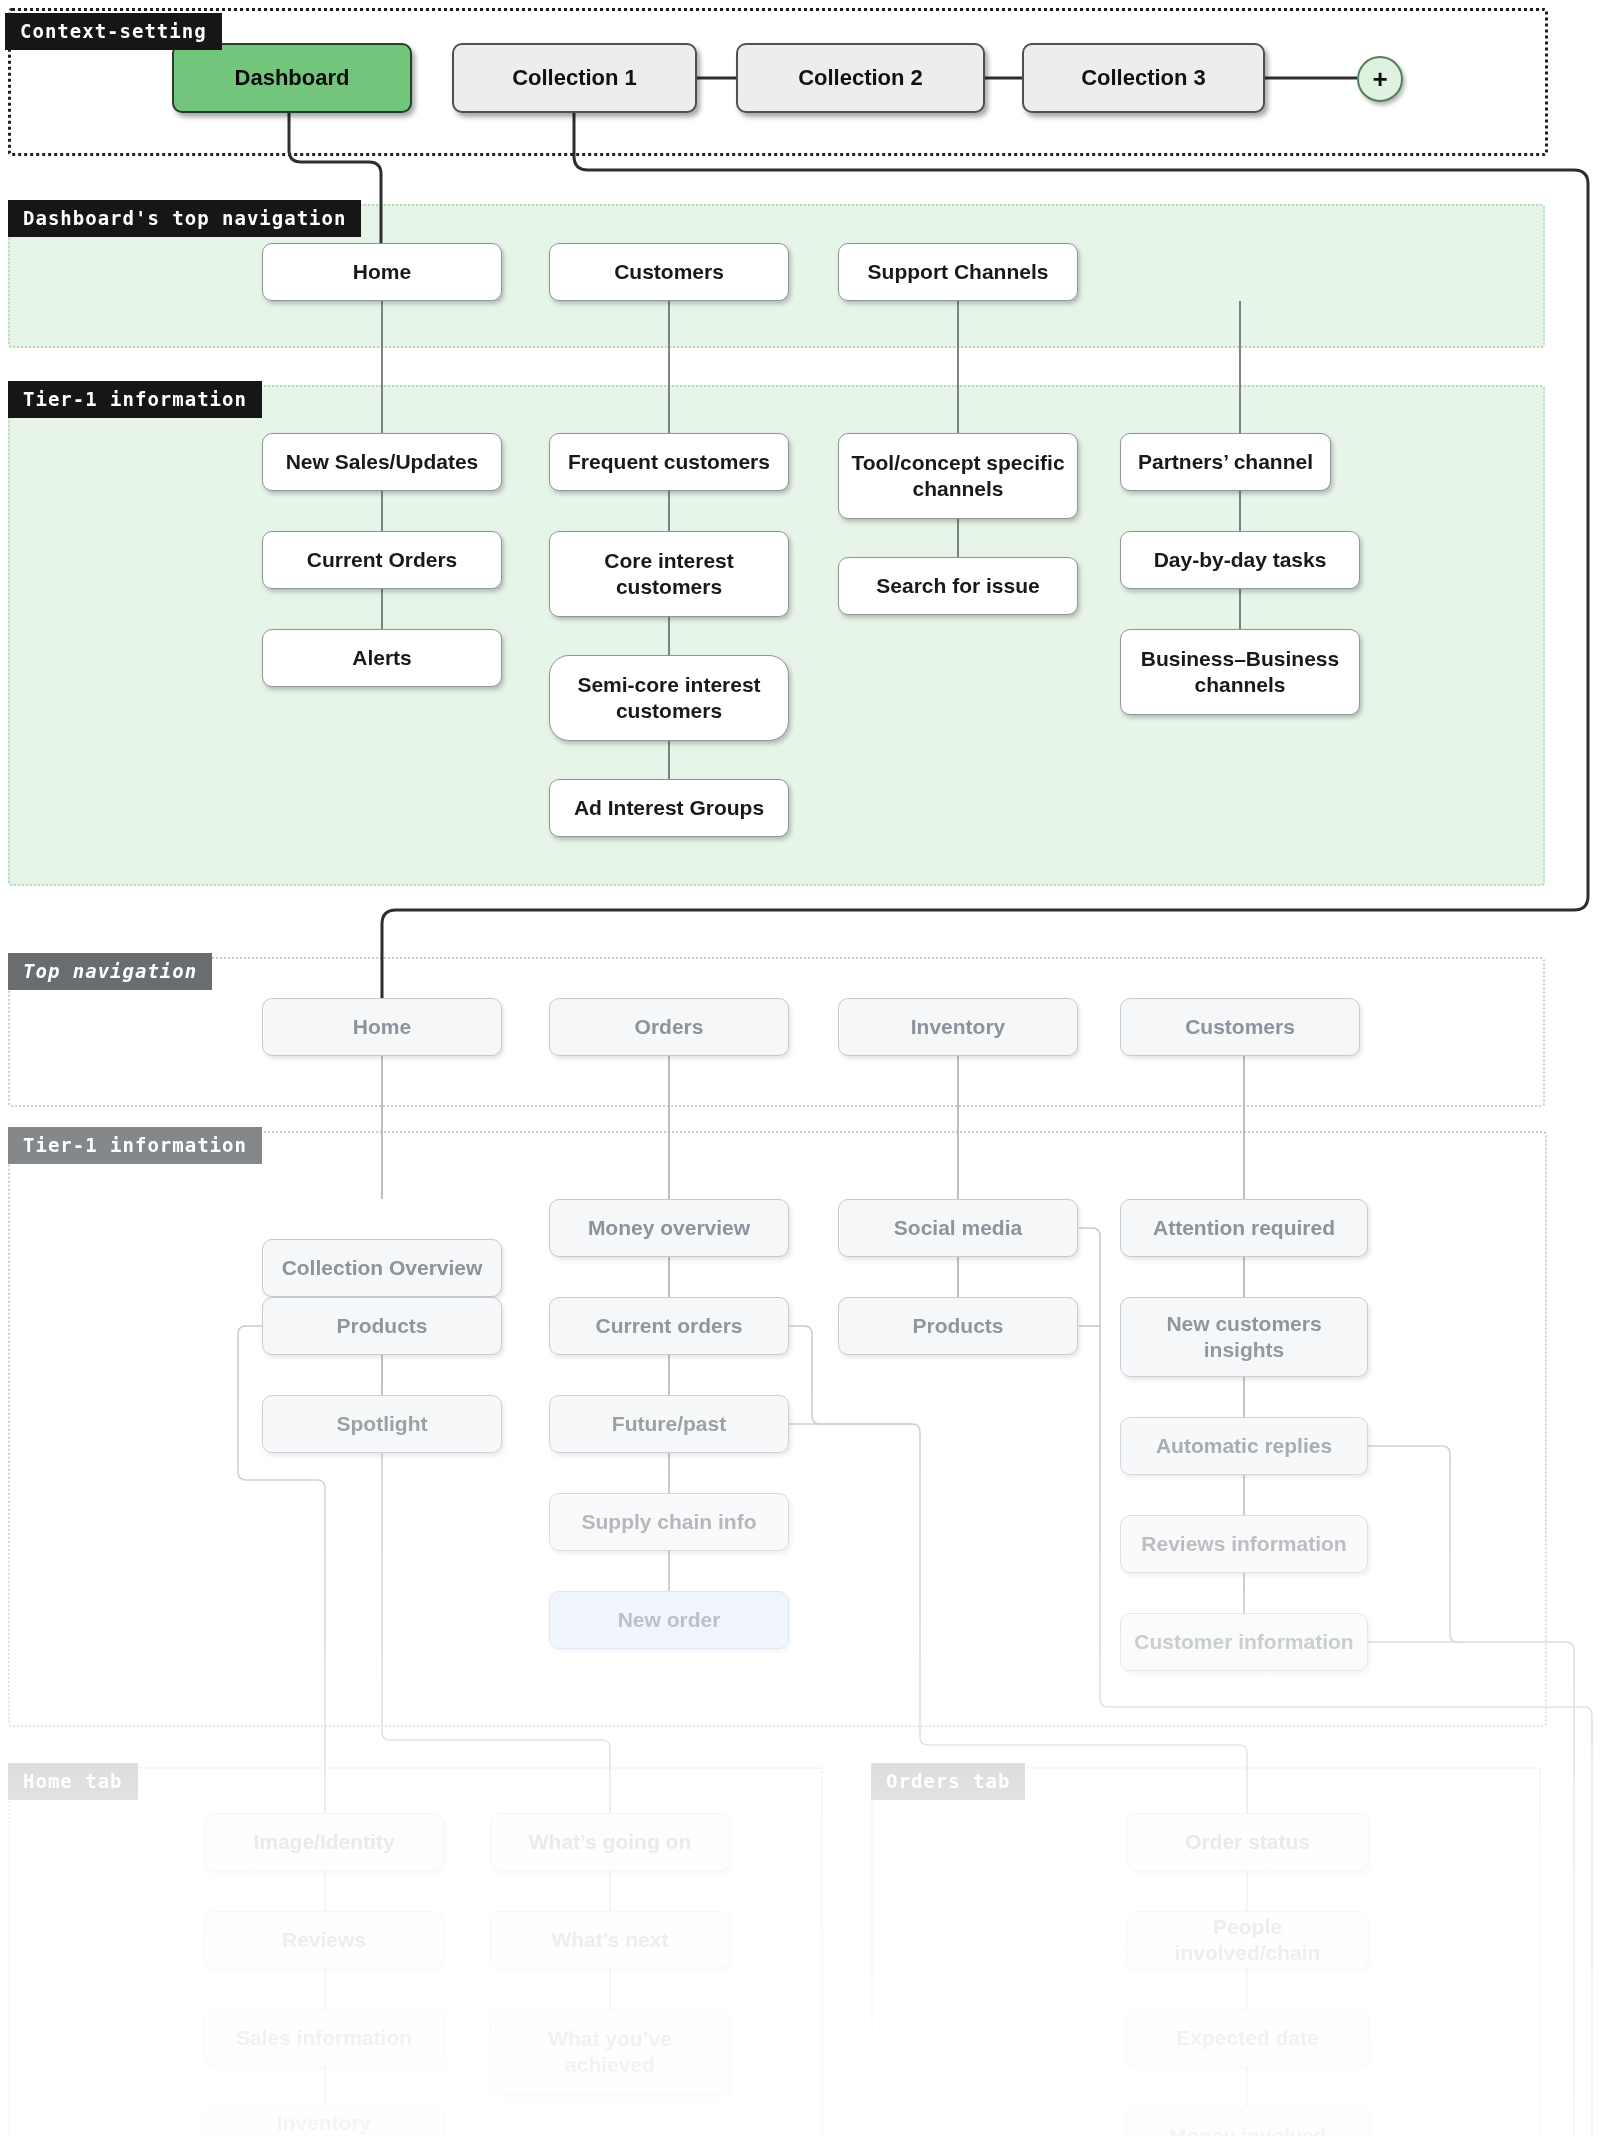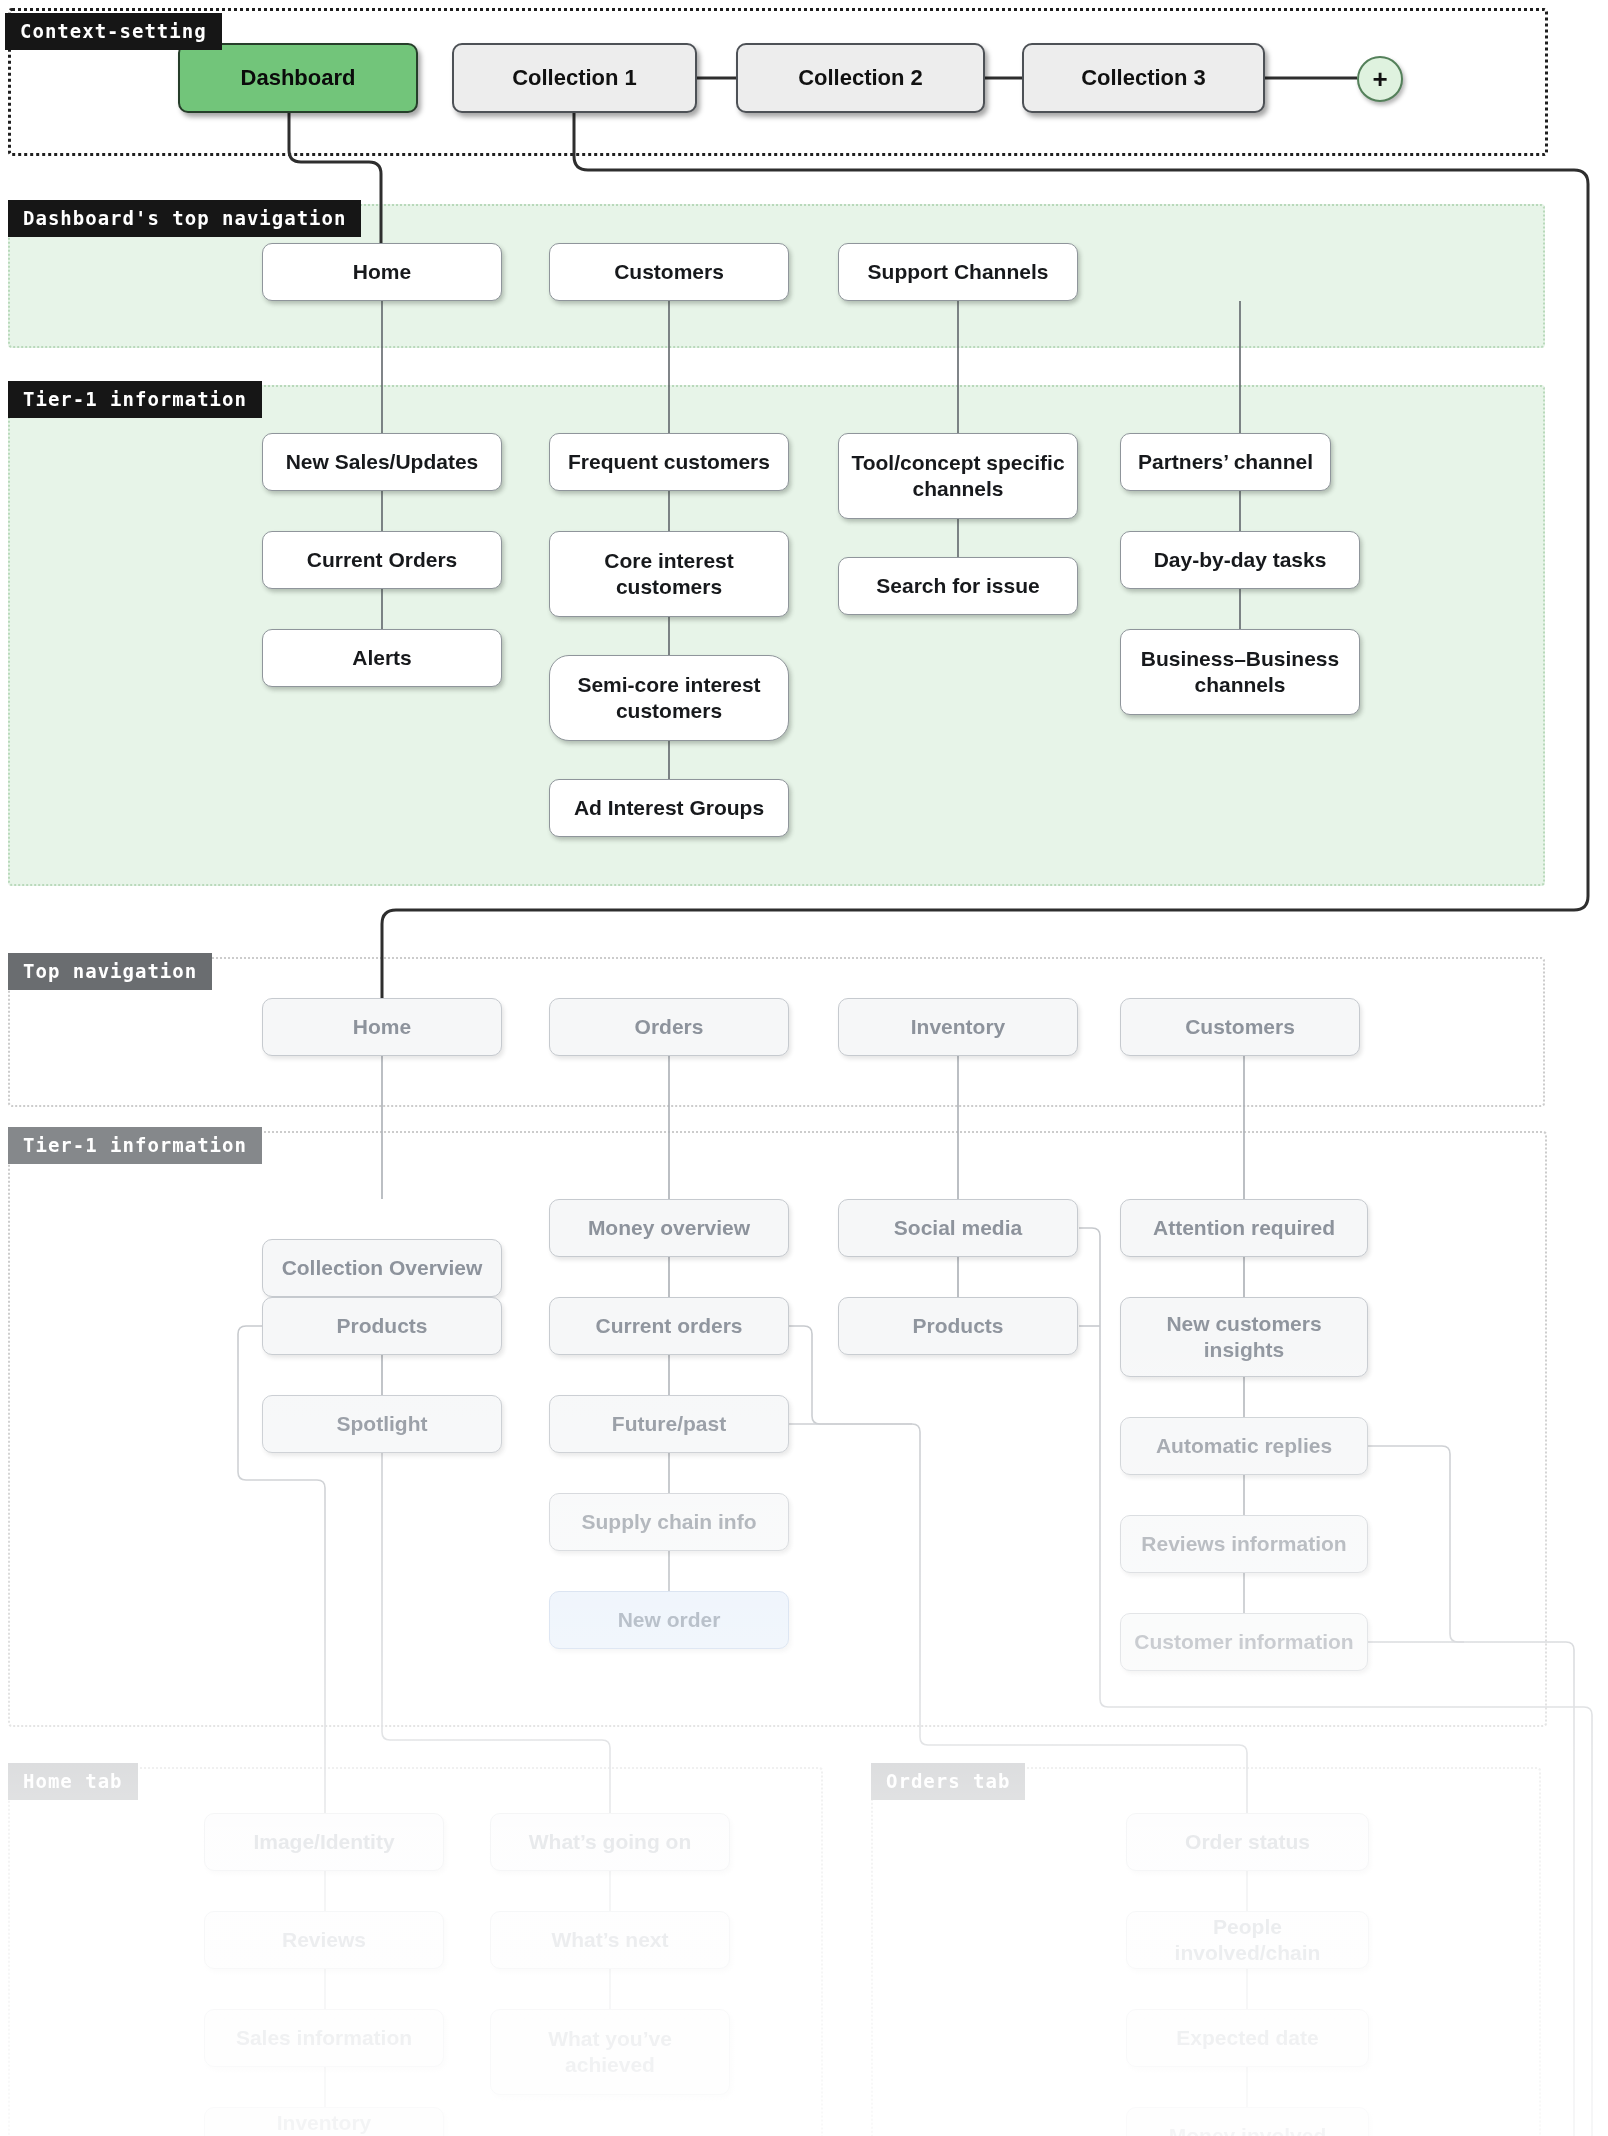--- a/index.html
+++ b/index.html
@@ -107,26 +107,26 @@
   <div class="sec sec-green" style="left:8px;top:204px;width:1537px;height:144px;"></div>
   <div class="sec sec-green" style="left:8px;top:385px;width:1537px;height:501px;"></div>
   <div class="sec sec-gray" style="left:8px;top:957px;width:1537px;height:150px;"></div>
   <div class="sec sec-gray" style="left:8px;top:1131px;width:1539px;height:596px;"></div>
   <div class="sec sec-faint" style="left:8px;top:1767px;width:815px;height:380px;"></div>
   <div class="sec sec-faint" style="left:871px;top:1767px;width:670px;height:380px;"></div>
 
   <div class="chip chip-black" style="left:5px;top:13px;">Context-setting</div>
   <div class="chip chip-black" style="left:8px;top:200px;">Dashboard's top navigation</div>
   <div class="chip chip-black" style="left:8px;top:381px;">Tier-1 information</div>
-  <div class="chip chip-dgray" style="left:8px;top:953px;">Top navigation</div>
+  <div class="chip chip-dgray" style="left:8px;top:953px;font-style:italic;">Top navigation</div>
   <div class="chip chip-mgray" style="left:8px;top:1127px;">Tier-1 information</div>
   <div class="chip chip-lgray" style="left:8px;top:1763px;">Home tab</div>
   <div class="chip chip-lgray" style="left:871px;top:1763px;">Orders tab</div>
 
-  <div class="node n-accent" style="left:178px;top:43px;width:240px;height:70px;">Dashboard</div>
+  <div class="node n-accent" style="left:172px;top:43px;width:240px;height:70px;">Dashboard</div>
   <div class="node n-ctx" style="left:452px;top:43px;width:245px;height:70px;">Collection 1</div>
   <div class="node n-ctx" style="left:736px;top:43px;width:249px;height:70px;">Collection 2</div>
   <div class="node n-ctx" style="left:1022px;top:43px;width:243px;height:70px;">Collection 3</div>
   <div class="plus" style="left:1357px;top:56px;">+</div>
 
   <div class="node n-white" style="left:262px;top:243px;width:240px;height:58px;">Home</div>
   <div class="node n-white" style="left:549px;top:243px;width:240px;height:58px;">Customers</div>
   <div class="node n-white" style="left:838px;top:243px;width:240px;height:58px;">Support Channels</div>
 
   <div class="node n-white" style="left:262px;top:433px;width:240px;height:58px;">New Sales/Updates</div>

